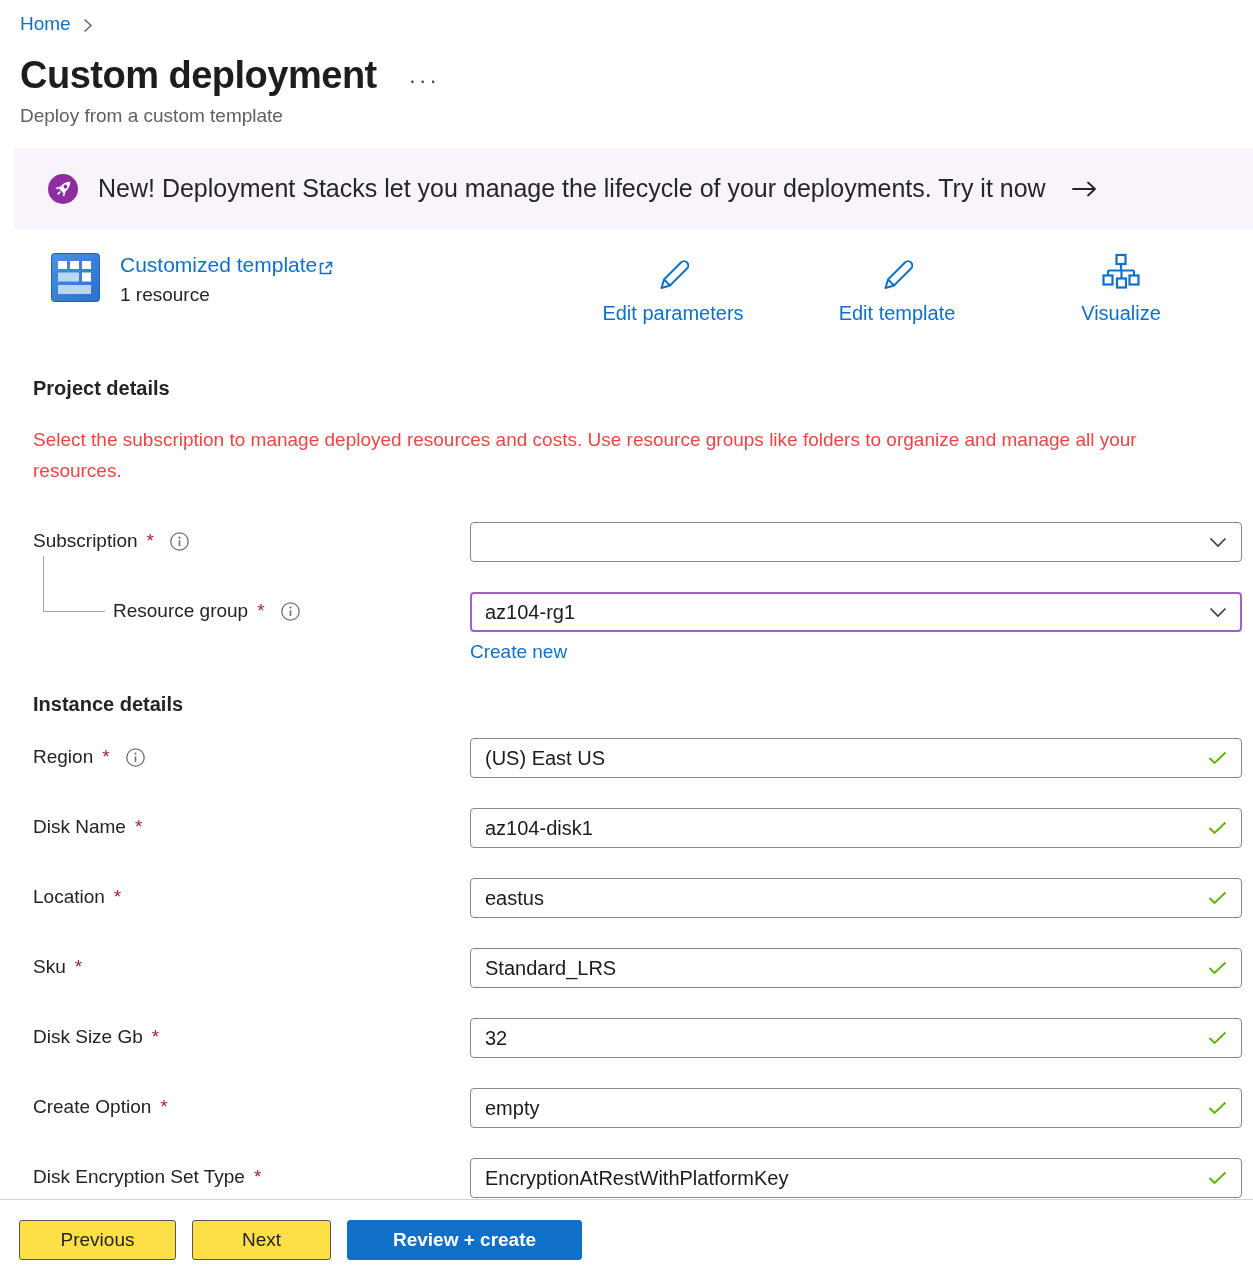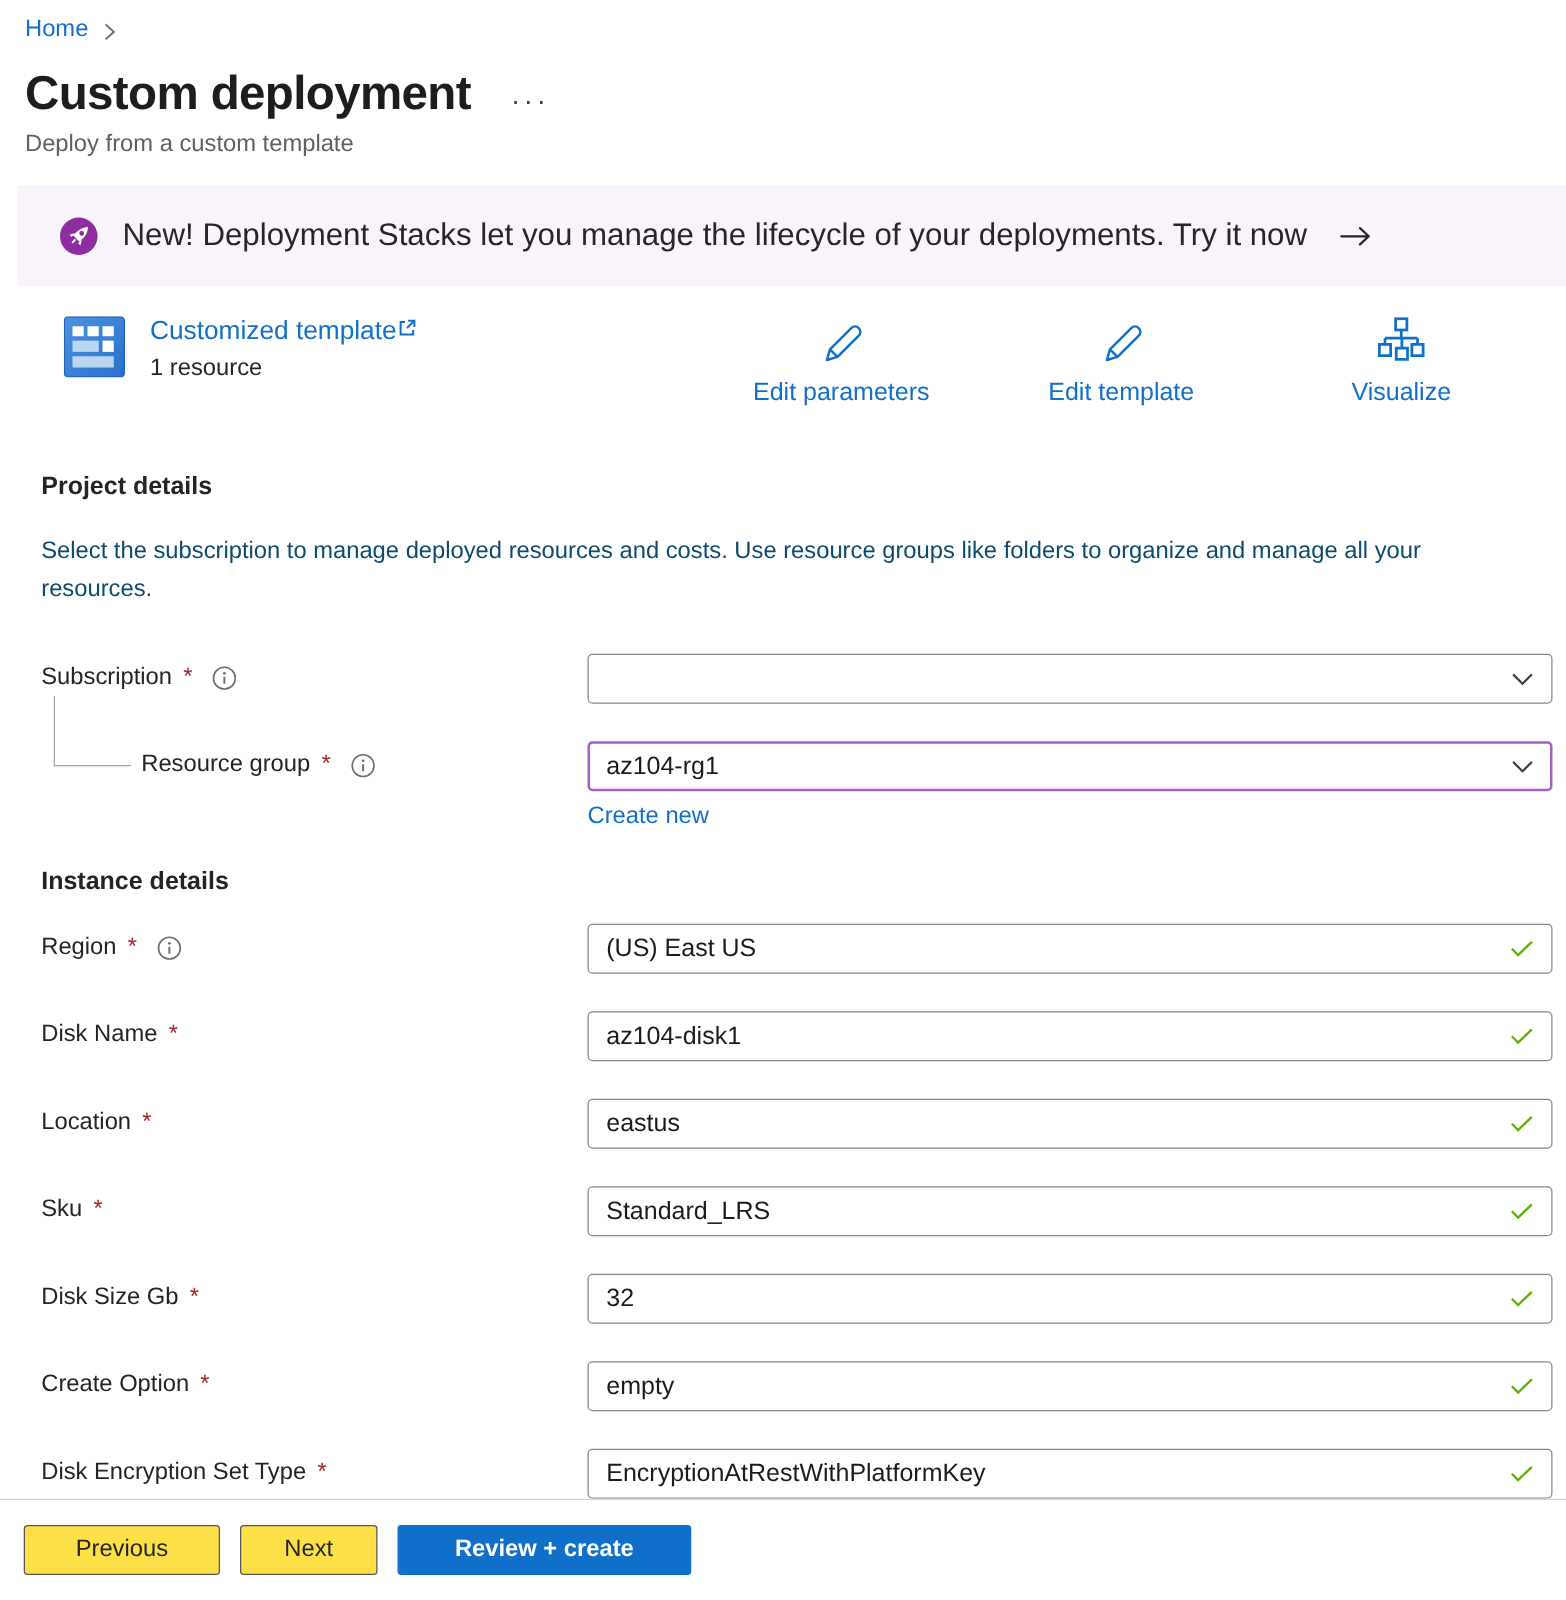--- a/index.html
+++ b/index.html
@@ -42,33 +42,33 @@
   .rocket-circle{
     width:30px;height:30px;border-radius:50%;background:var(--rocket-purple);
     display:flex;align-items:center;justify-content:center;flex:none;
   }
   .banner-text{font-size:25px;color:#262626;}
   .banner-arrow{display:inline-flex;margin-left:6px;color:#242424;}
 
   
   .template-row{display:flex;margin:24px 0 0 31px;}
   .template-info{display:flex;gap:20px;align-items:flex-start;}
-  .template-link-line{display:flex;align-items:center;gap:0;}
+  .template-link-line{display:flex;align-items:flex-end;gap:0;}
   .template-link{color:var(--accent);font-size:21px;text-decoration:none;cursor:pointer;}
   .external-icon{color:var(--accent);display:inline-flex;margin-top:-6px;}
   .template-sub{font-size:19px;color:#262626;margin-top:7px;}
   .template-actions{display:flex;margin-left:auto;margin-right:52px;gap:64px;}
   .action{display:flex;flex-direction:column;align-items:center;gap:6px;width:160px;cursor:pointer;}
   .action svg{color:var(--accent);}
   .action-label{color:var(--accent);font-size:20px;}
 
   
   .section-heading{font-size:20px;font-weight:700;color:#242424;}
   .project-heading{margin:52px 0 0 13px;}
-  .section-desc{margin:24px 0 2px 13px;max-width:1145px;font-size:19px;line-height:31px;color:#0c4a6e;}
+  .section-desc{margin:24px 0 2px 13px;max-width:1145px;font-size:19px;line-height:31px;color:#ef4444;}
 
   
   .form{margin-top:36px;padding-left:13px;position:relative;}
   .form-row{display:flex;align-items:flex-start;margin-bottom:30px;}
   .label-cell{width:437px;flex:none;display:flex;align-items:center;gap:7px;padding-top:8px;}
   .label-cell.indent{padding-left:80px;}
   .field-label{font-size:19px;color:#242424;}
   .req{color:var(--required-red);font-size:19px;margin-left:2px;}
   .info-icon{display:inline-flex;margin-left:8px;color:#6f6f6f;cursor:pointer;}
   .control-cell{flex:1;margin-right:11px;}
@@ -96,21 +96,21 @@
     position:absolute;left:0;right:0;bottom:0;height:81px;background:#fff;
     border-top:1px solid #d4d4d4;display:flex;align-items:center;
     padding-left:19px;gap:16px;
   }
   .btn{
     height:40px;border-radius:3px;font-size:19px;font-family:inherit;cursor:pointer;
     display:inline-flex;align-items:center;justify-content:center;background:#fde047;
   }
   .btn-outline{border:1px solid #565553;color:#242424;}
   .btn-prev{width:157px;}
-  .btn-next{width:110px;}
+  .btn-next{width:139px;}
   .btn-primary{border:1px solid var(--accent);background:var(--accent);color:#fff;width:235px;font-weight:700;}
 </style>
 </head>
 <body>
 
 <div class="page">
 
   <div class="breadcrumb">
     <a>Home</a>
     <span class="crumb-chevron">

